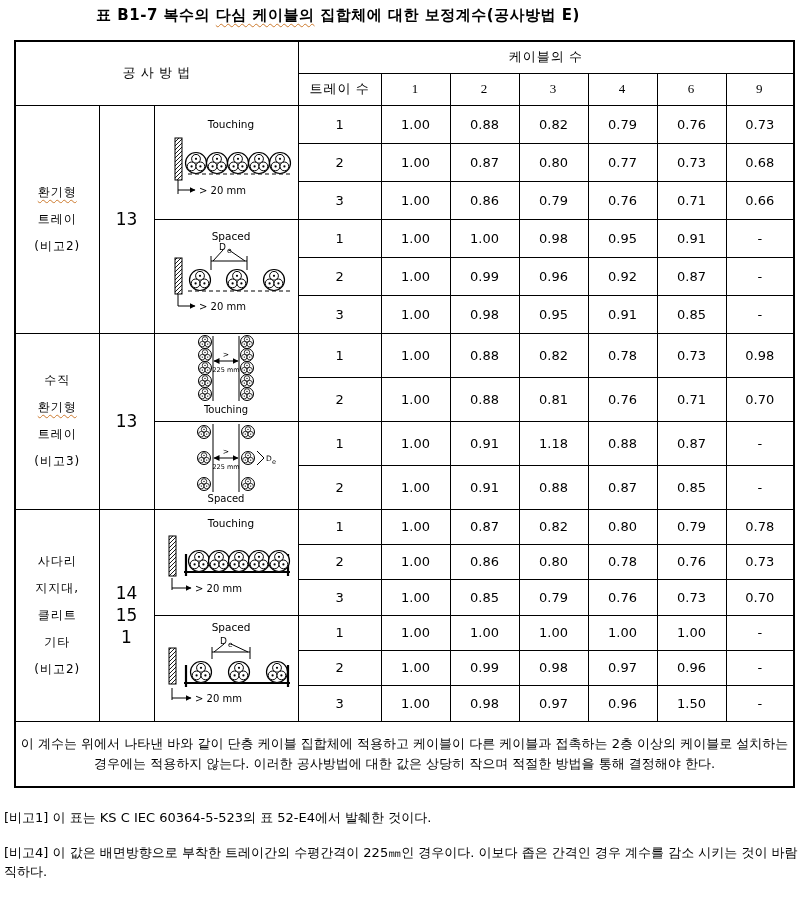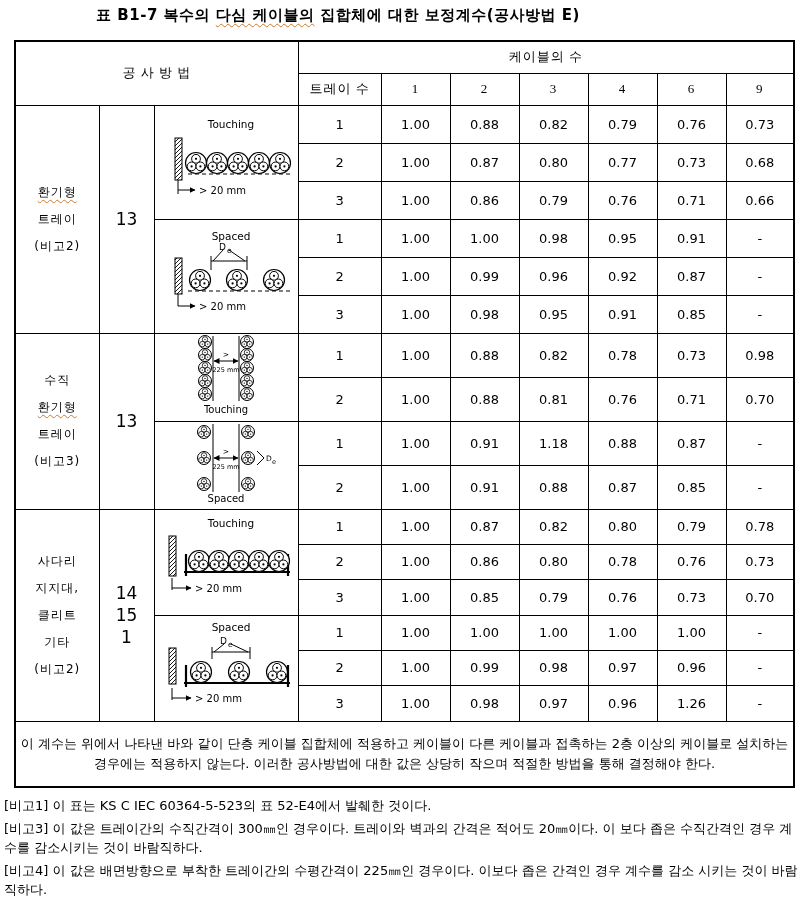--- a/index.html
+++ b/index.html
@@ -32,21 +32,21 @@
   tr.g1 > td { height:38px; }
   tr.g2 > td { height:43px; }
   tr.g3 > td { height:35px; }
   td.glabel div { line-height:27px; letter-spacing:1px; font-size:12px; }
   td.mcell div { line-height:22px; font-size:17px; }
   td.diag { padding:0; }
   td.noteCell {
     text-align:left; padding:4px 8px 6px 8px; font-size:13px; line-height:20px; height:66px;margin-top:48px;
   }
   .notes { position:absolute; top:792px; left:4px; width:800px; font-size:13px; line-height:19px; }
-  .notes div { margin:4px 0 0 0; }
+  .notes div { margin:16px 0 0 0; }
   svg text { fill:var(--ink); font-family:"DejaVu Sans","Liberation Sans",sans-serif; }
   .dlab { font-size:10.5px; }
   .dsm  { font-size:10px; }
   .dxs  { font-size:7.5px; }
   .dxx  { font-size:6.5px; }
   .dde  { font-size:9px; }
   .wall { fill:url(#hatch); stroke:var(--ink); stroke-width:1; }
   .dash { stroke:var(--ink); stroke-width:1; stroke-dasharray:4 3; fill:none; }
   .ln   { stroke:var(--ink); stroke-width:1; fill:none; }
   .ln2  { stroke:var(--ink); stroke-width:2.2; fill:none; }
@@ -392,27 +392,26 @@
     <td>0.97</td>
     <td>0.96</td>
     <td>-</td>
   </tr>
   <tr class="g3">
     <td>3</td>
     <td>1.00</td>
     <td>0.98</td>
     <td>0.97</td>
     <td>0.96</td>
-    <td>1.26</td>
+    <td>1.50</td>
     <td>-</td>
   </tr>
 
   <tr>
     <td class="noteCell" colspan="10">이 계수는 위에서 나타낸 바와 같이 단층 케이블 집합체에 적용하고 케이블이 다른 케이블과 접촉하는 2층 이상의 케이블로 설치하는 경우에는 적용하지 않는다. 이러한 공사방법에 대한 값은 상당히 작으며 적절한 방법을 통해 결정해야 한다.</td>
   </tr>
 </tbody>
   </table>
 
 <div class="notes">
   <div>[비고1] 이 표는 KS C IEC 60364-5-523의 표 52-E4에서 발췌한 것이다.</div>
-  <div>[비고3] 이 값은 트레이간의 수직간격이 300㎜인 경우이다. 트레이와 벽과의 간격은 적어도 20㎜이다. 이 보다 좁은 수직간격인 경우 계수를 감소시키는 것이 바람직하다.</div>
   <div>[비고4] 이 값은 배면방향으로 부착한 트레이간의 수평간격이 225㎜인 경우이다. 이보다 좁은 간격인 경우 계수를 감소 시키는 것이 바람직하다.</div>
 </div>
 
 </body></html>

